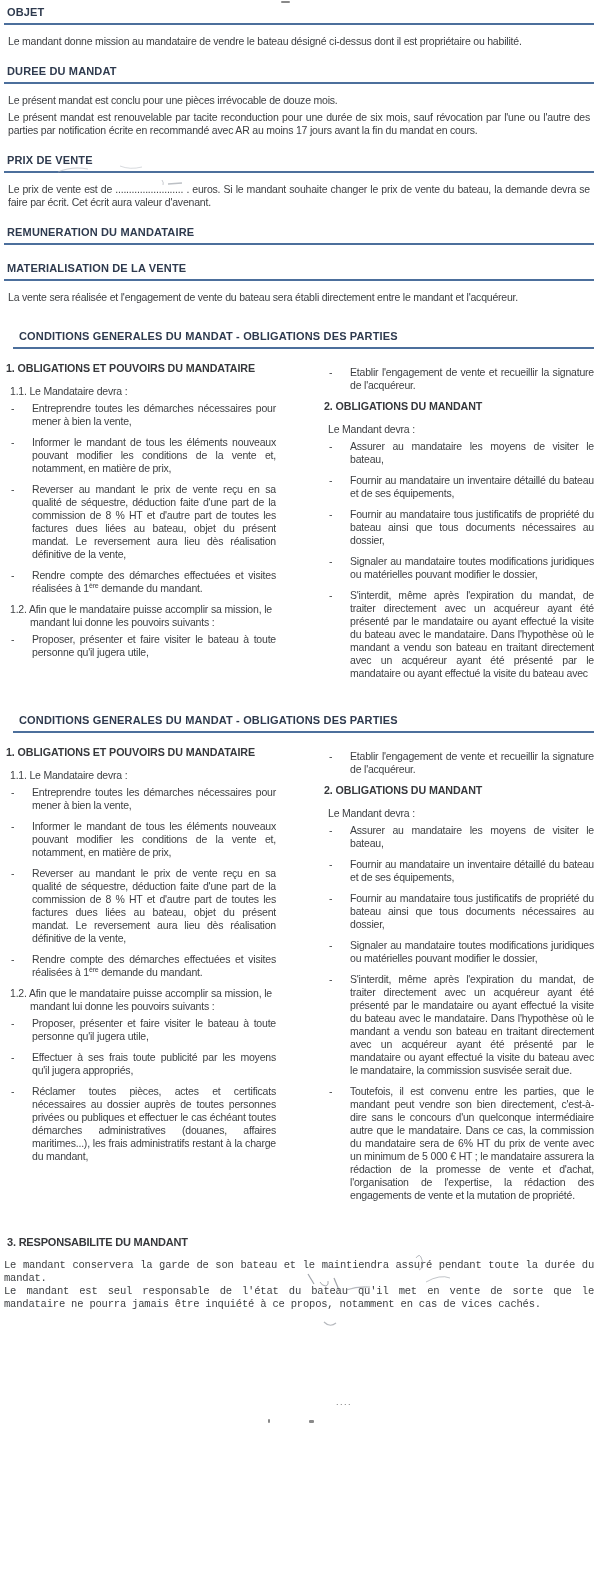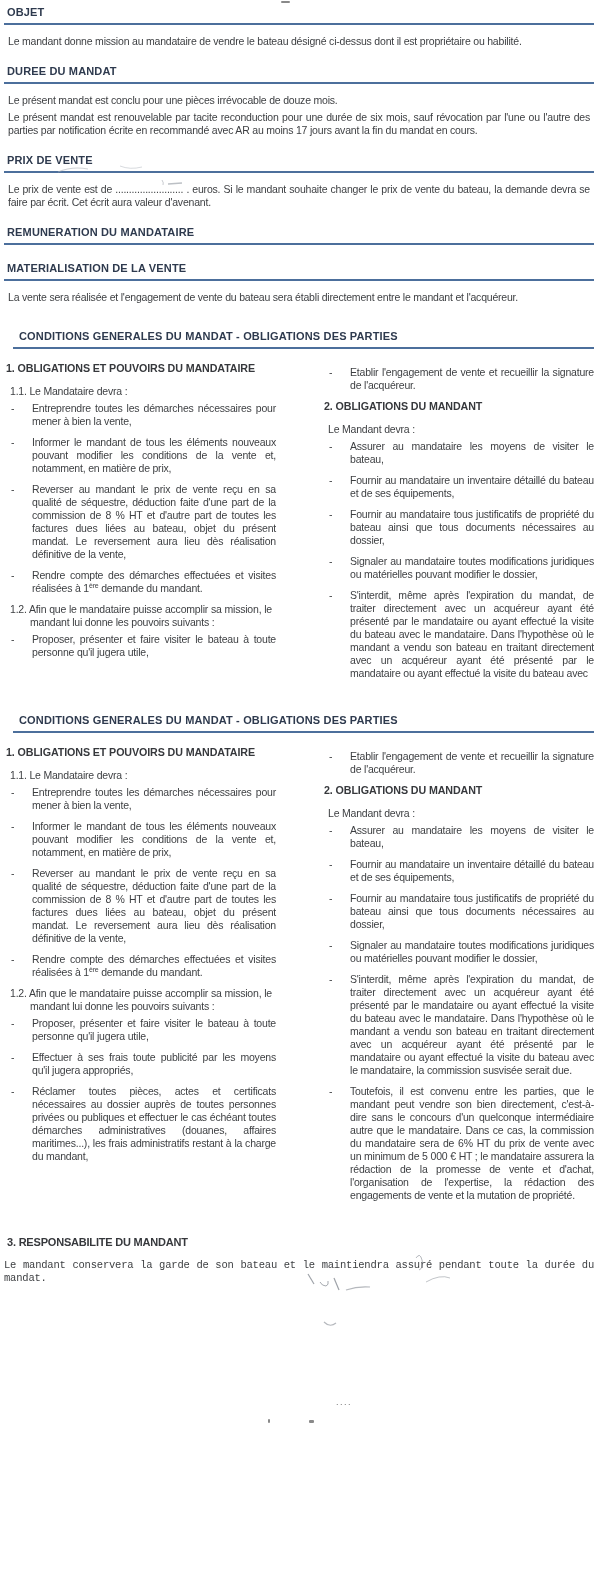--- a/index.html
+++ b/index.html
@@ -166,20 +166,21 @@
         <div class="li">
             <span class="t">Toutefois, il est convenu entre les parties, que le mandant peut vendre son bien directement, c'est-à-dire sans le concours d'un quelconque intermédiaire autre que le mandataire. Dans ce cas, la commission du mandataire sera de 6% HT du prix de vente avec un minimum de 5 000 € HT ; le mandataire assurera la rédaction de la promesse de vente et d'achat, l'organisation de l'expertise, la rédaction des engagements de vente et la mutation de propriété.</span>
           </div>
       </div>
     </div>
   </div>
 
   <div class="resp">
     <div class="resp-title">3. RESPONSABILITE DU MANDANT</div>
     <p>Le mandant conservera la garde de son bateau et le maintiendra assuré pendant toute la durée du mandat.</p>
+    <p>Le mandant est seul responsable de l'état du bateau qu'il met en vente de sorte que le mandataire ne pourra jamais être inquiété à ce propos, notamment en cas de vices cachés.</p>
   </div>
 
   <svg class="mark" style="left:50px;top:158px" width="190" height="34" viewBox="0 0 190 34">
     <path d="M8 14 q14 -6 30 -3" stroke="#a7adb5" stroke-width="1.2" fill="none" opacity="0.55"></path>
     <path d="M70 8 q10 4 22 1" stroke="#b0b6bd" stroke-width="1" fill="none" opacity="0.5"></path>
     <path d="M118 26 l14 -1" stroke="#8f969e" stroke-width="1.3" fill="none" opacity="0.6"></path>
     <path d="M112 22 q2 3 1 5" stroke="#9aa1a9" stroke-width="1" fill="none" opacity="0.55"></path>
   </svg>
   <svg class="mark" style="left:298px;top:1252px" width="175" height="85" viewBox="0 0 175 85">
     <path d="M10 22 l6 10" stroke="#5d646e" stroke-width="1.2" fill="none" opacity="0.6"></path>

